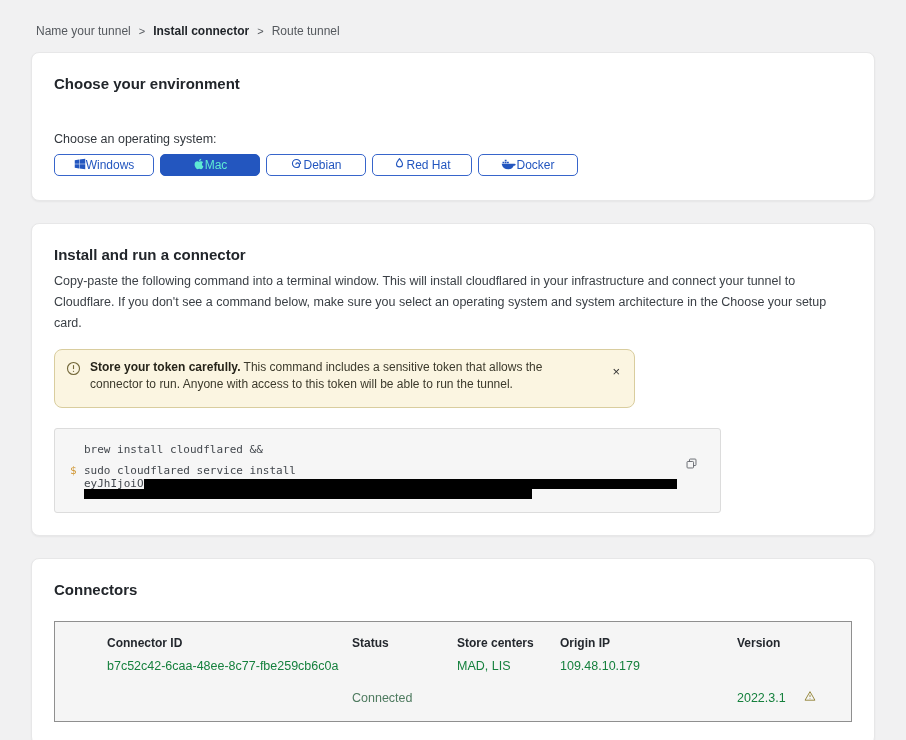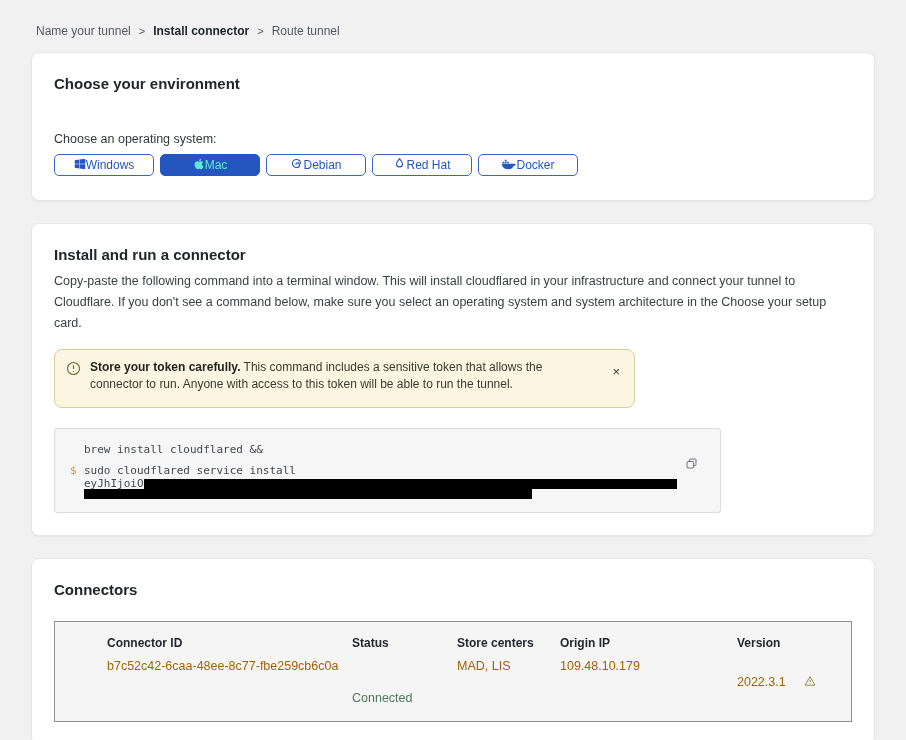--- a/index.html
+++ b/index.html
@@ -114,23 +114,23 @@
 
   
   .connectors-table {
     margin-top: 23px;
     border: 1px solid #8f8f8f;
     background: #f5f5f5;
     padding: 14px 10px 16px 52px;
   }
   .t-grid { display: grid; grid-template-columns: 245px 105px 103px 177px auto; }
   .t-head { font-size: 12px; font-weight: 700; color: #24282e; padding-bottom: 9px; }
-  .t-cell { font-size: 12.5px; color: #a16207; }
+  .t-cell { font-size: 12.5px; color: #15803d; }
   .status-connected { color: #4e7a5f; margin-top: 32px; }
-  .version-cell { display: flex; align-items: center; gap: 18px; }
+  .version-cell { display: flex; align-items: flex-end; gap: 18px; }
   .warn-tri { color: #8f7f2f; }
 </style>
 </head>
 <body>
 
 <div class="page">
 
   <div class="breadcrumb">
     <span class="step">Name your tunnel</span>
     <span class="sep">&gt;</span>

